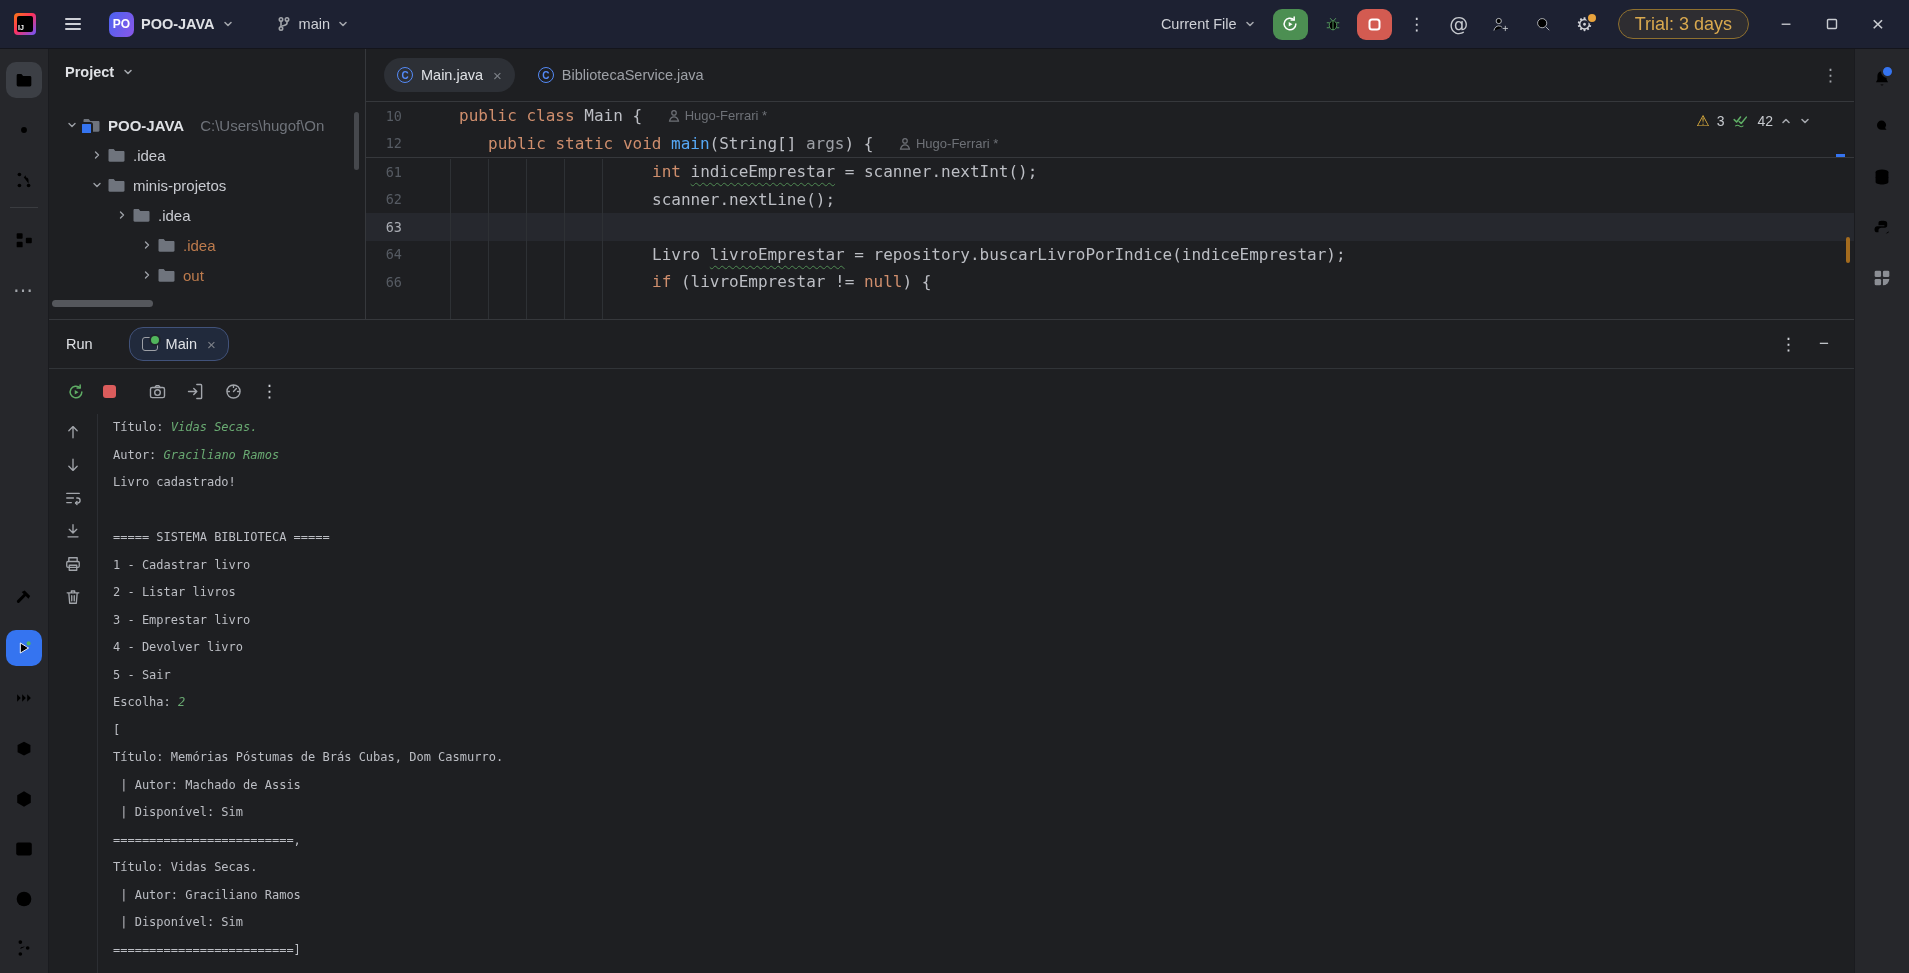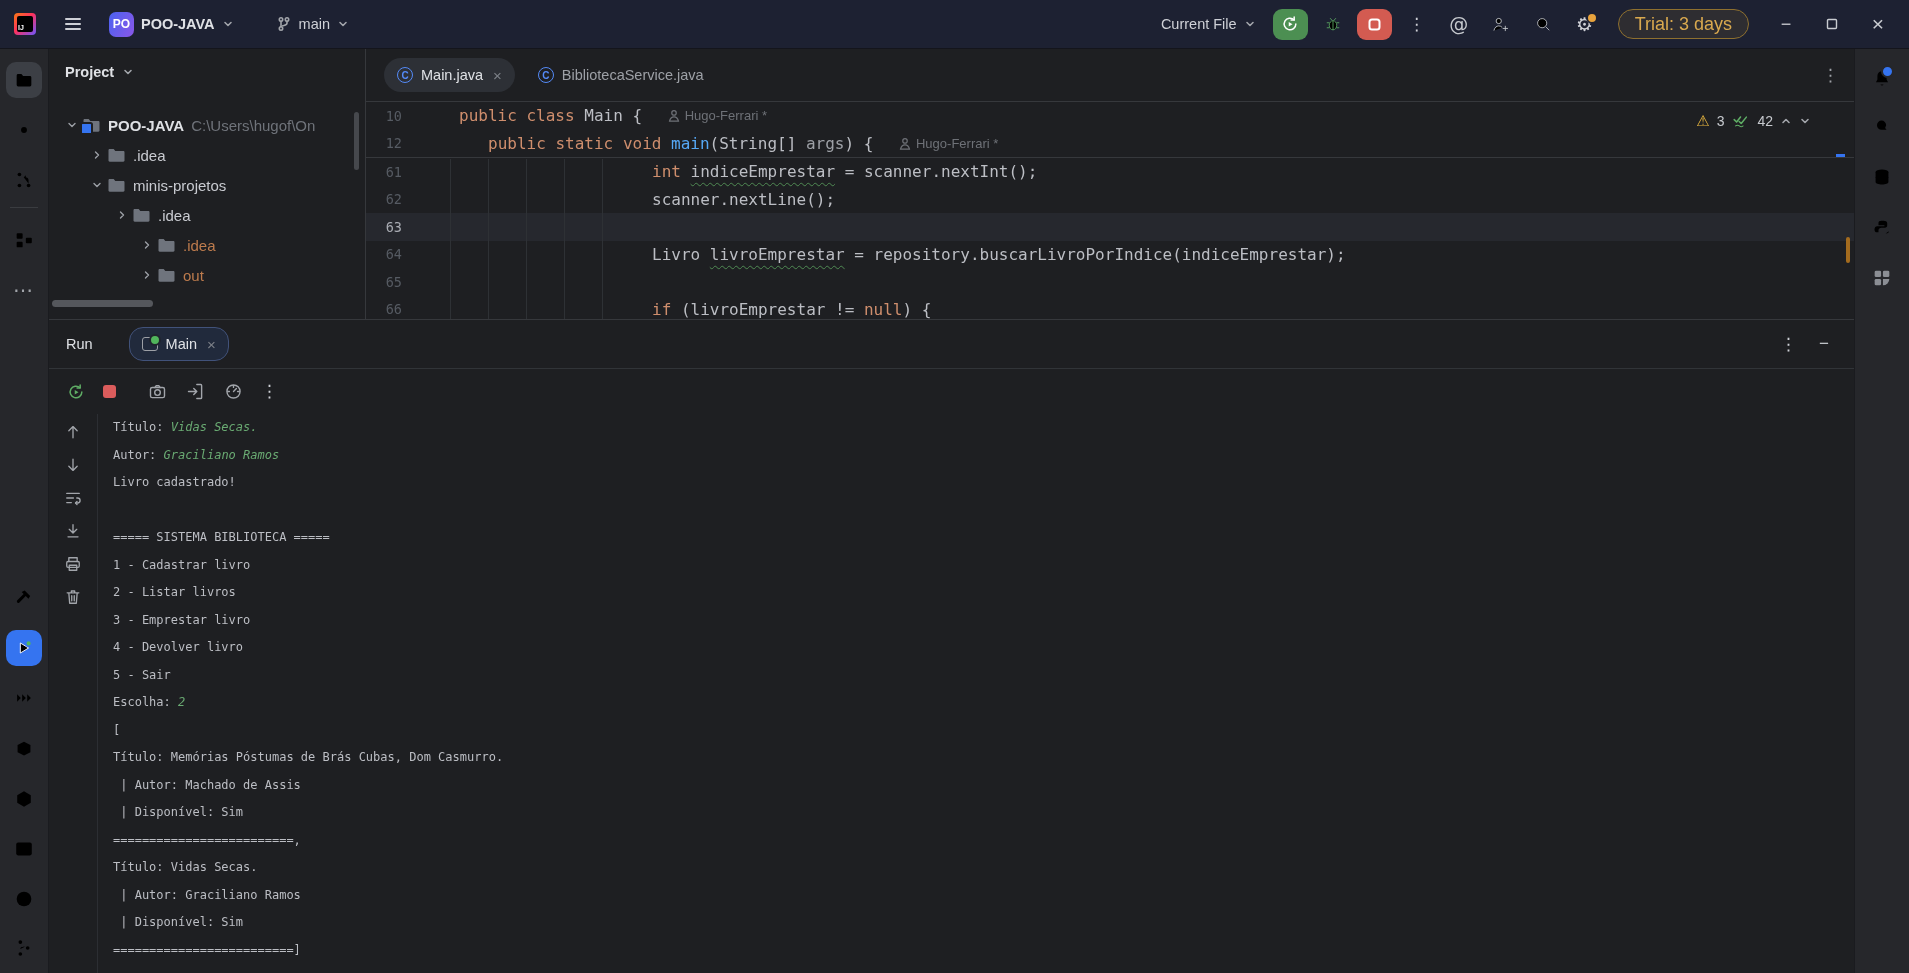--- a/index.html
+++ b/index.html
@@ -59,21 +59,21 @@
            border-right:1px solid #36383c;box-sizing:border-box;overflow:hidden;}
   .pj-head{height:46px;display:flex;align-items:center;gap:8px;padding-left:17px;
            color:#dfe1e5;font-size:14.5px;font-weight:600;}
   .trow{height:30px;display:flex;align-items:center;font-size:15px;color:#c9cbd1;white-space:nowrap;}
   .trow .tw{width:20px;display:flex;justify-content:center;flex:none;}
   .fold{position:relative;width:19px;height:16px;flex:none;margin-right:7px;}
   .fold svg{display:block;}
   .mod{position:absolute;left:-2px;bottom:-2px;width:9px;height:9px;border-radius:2.5px;background:#3574f0;border:2px solid #1e1f22;}
   .trow.bold .tlabel{font-weight:700;color:#dfe1e5;}
   .trow.excl .tlabel{color:#bd7b4d;}
-  .tpath{color:#6f737a;margin-left:7px;}
+  .tpath{color:#6f737a;margin-left:16px;}
   .vthumb{position:absolute;right:6px;top:63px;width:5px;height:58px;border-radius:3px;background:#46484d;}
   .hthumb{position:absolute;left:4px;top:251px;width:101px;height:7px;border-radius:4px;background:#55575c;}
 
   
   .editor{position:absolute;left:366px;top:49px;width:1489px;height:270px;background:#1e1f22;overflow:hidden;}
   .tabbar{height:53px;border-bottom:1px solid #36383c;display:flex;align-items:center;padding-left:18px;box-sizing:border-box;}
   .tab{height:34px;border-radius:17px;display:flex;align-items:center;gap:8px;padding:0 13px;font-size:14.5px;color:#9da0a6;}
   .tab.active{background:#2d3036;color:#dfe1e5;}
   .clsic{width:16px;height:16px;border-radius:50%;border:1.5px solid #548af7;color:#548af7;
          font-size:10px;font-weight:bold;display:flex;align-items:center;justify-content:center;box-sizing:border-box;}
@@ -455,21 +455,20 @@
         <div class="crow"><span class="lnum">12</span><span style="margin-left:86px"><span class="kw">public</span><span class="pl"> </span><span class="kw">static</span><span class="pl"> </span><span class="kw">void</span><span class="pl"> </span><span class="fn">main</span><span class="pl">(String[] </span><span class="prm">args</span><span class="pl">) { </span></span><span class="author"><svg width="12" height="13" viewBox="0 0 14 15" style="stroke:#6e7177;fill:none;stroke-width:1.4;">
               <circle cx="7" cy="4.5" r="2.6"></circle>
               <path d="M1.8 14c.7-3.4 2.9-5 5.2-5s4.5 1.6 5.2 5z"></path>
             </svg><span>Hugo-Ferrari *</span></span></div>
       </div>
     <div class="codefont" id="code-block" style="position:relative;">
         <div class="crow"><span class="lnum">61</span><span style="margin-left:250px"><span class="kw">int</span><span class="pl"> </span><span class="wv">indiceEmprestar</span><span class="pl"> = scanner.nextInt();</span></span></div>
         <div class="crow"><span class="lnum">62</span><span style="margin-left:250px"><span class="pl">scanner.nextLine();</span></span></div>
         <div class="crow cur"><span class="lnum">63</span><span style="margin-left:250px"></span></div>
         <div class="crow"><span class="lnum">64</span><span style="margin-left:250px"><span class="pl">Livro </span><span class="wv">livroEmprestar</span><span class="pl"> = repository.buscarLivroPorIndice(indiceEmprestar);</span></span></div>
-        <div class="crow"><span class="lnum">65</span><span style="margin-left:250px"></span></div>
         <div class="crow"><span class="lnum">66</span><span style="margin-left:250px"><span class="kw">if</span><span class="pl"> (livroEmprestar != </span><span class="kw">null</span><span class="pl">) {</span></span></div>
       </div>
 
     <span class="iguide" style="left:84px;"></span>
     <span class="iguide" style="left:122px;"></span>
     <span class="iguide" style="left:160px;"></span>
     <span class="iguide" style="left:198px;"></span>
     <span class="iguide" style="left:236px;"></span>
 
     <div class="inspect">

